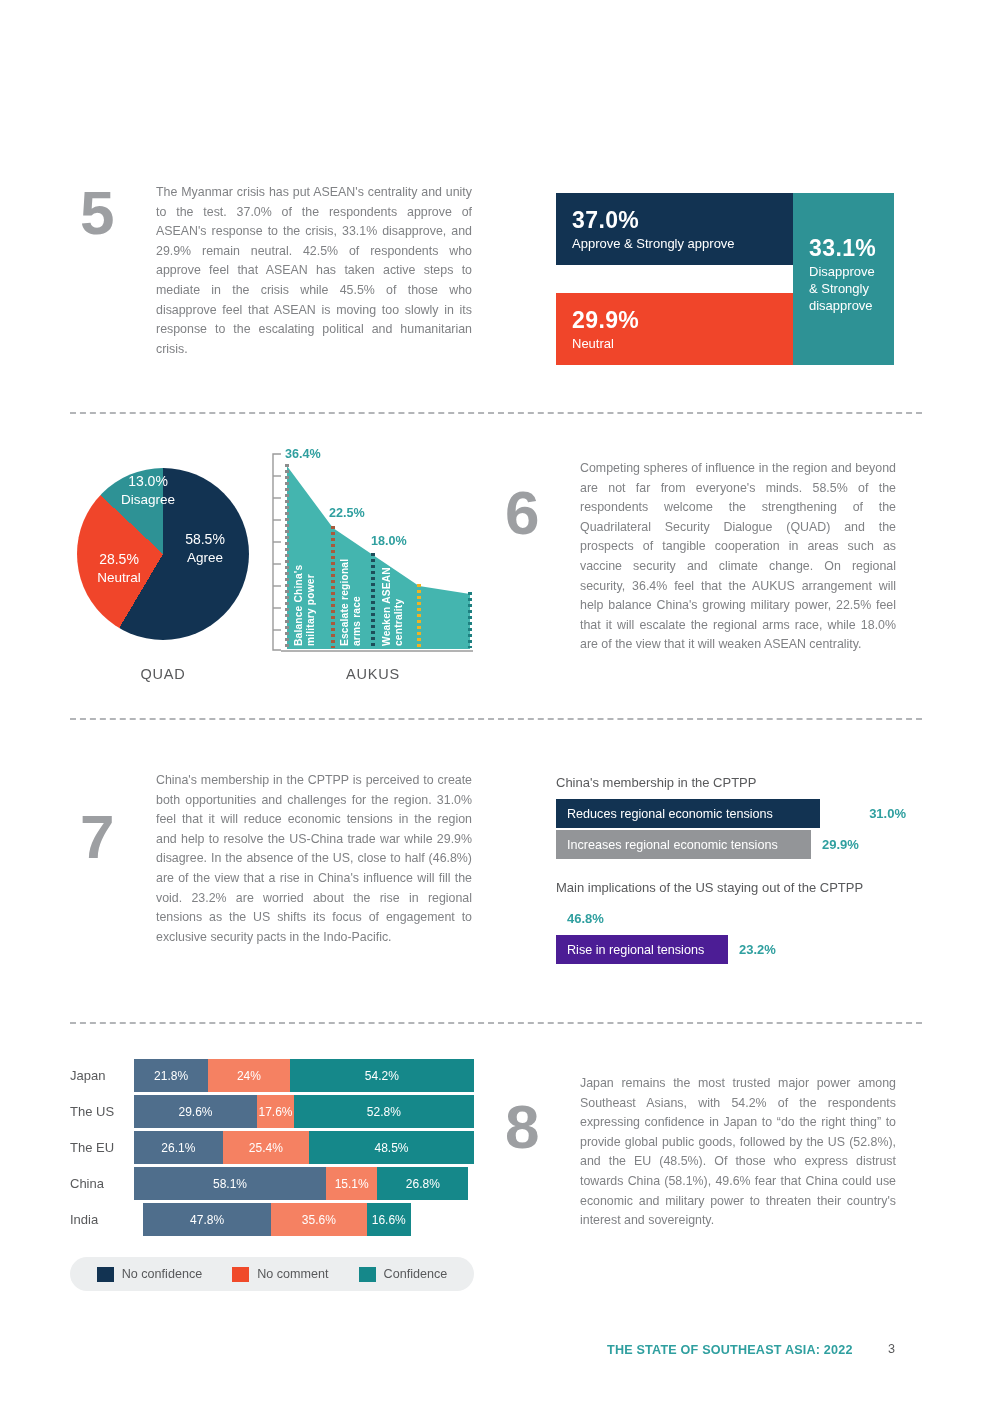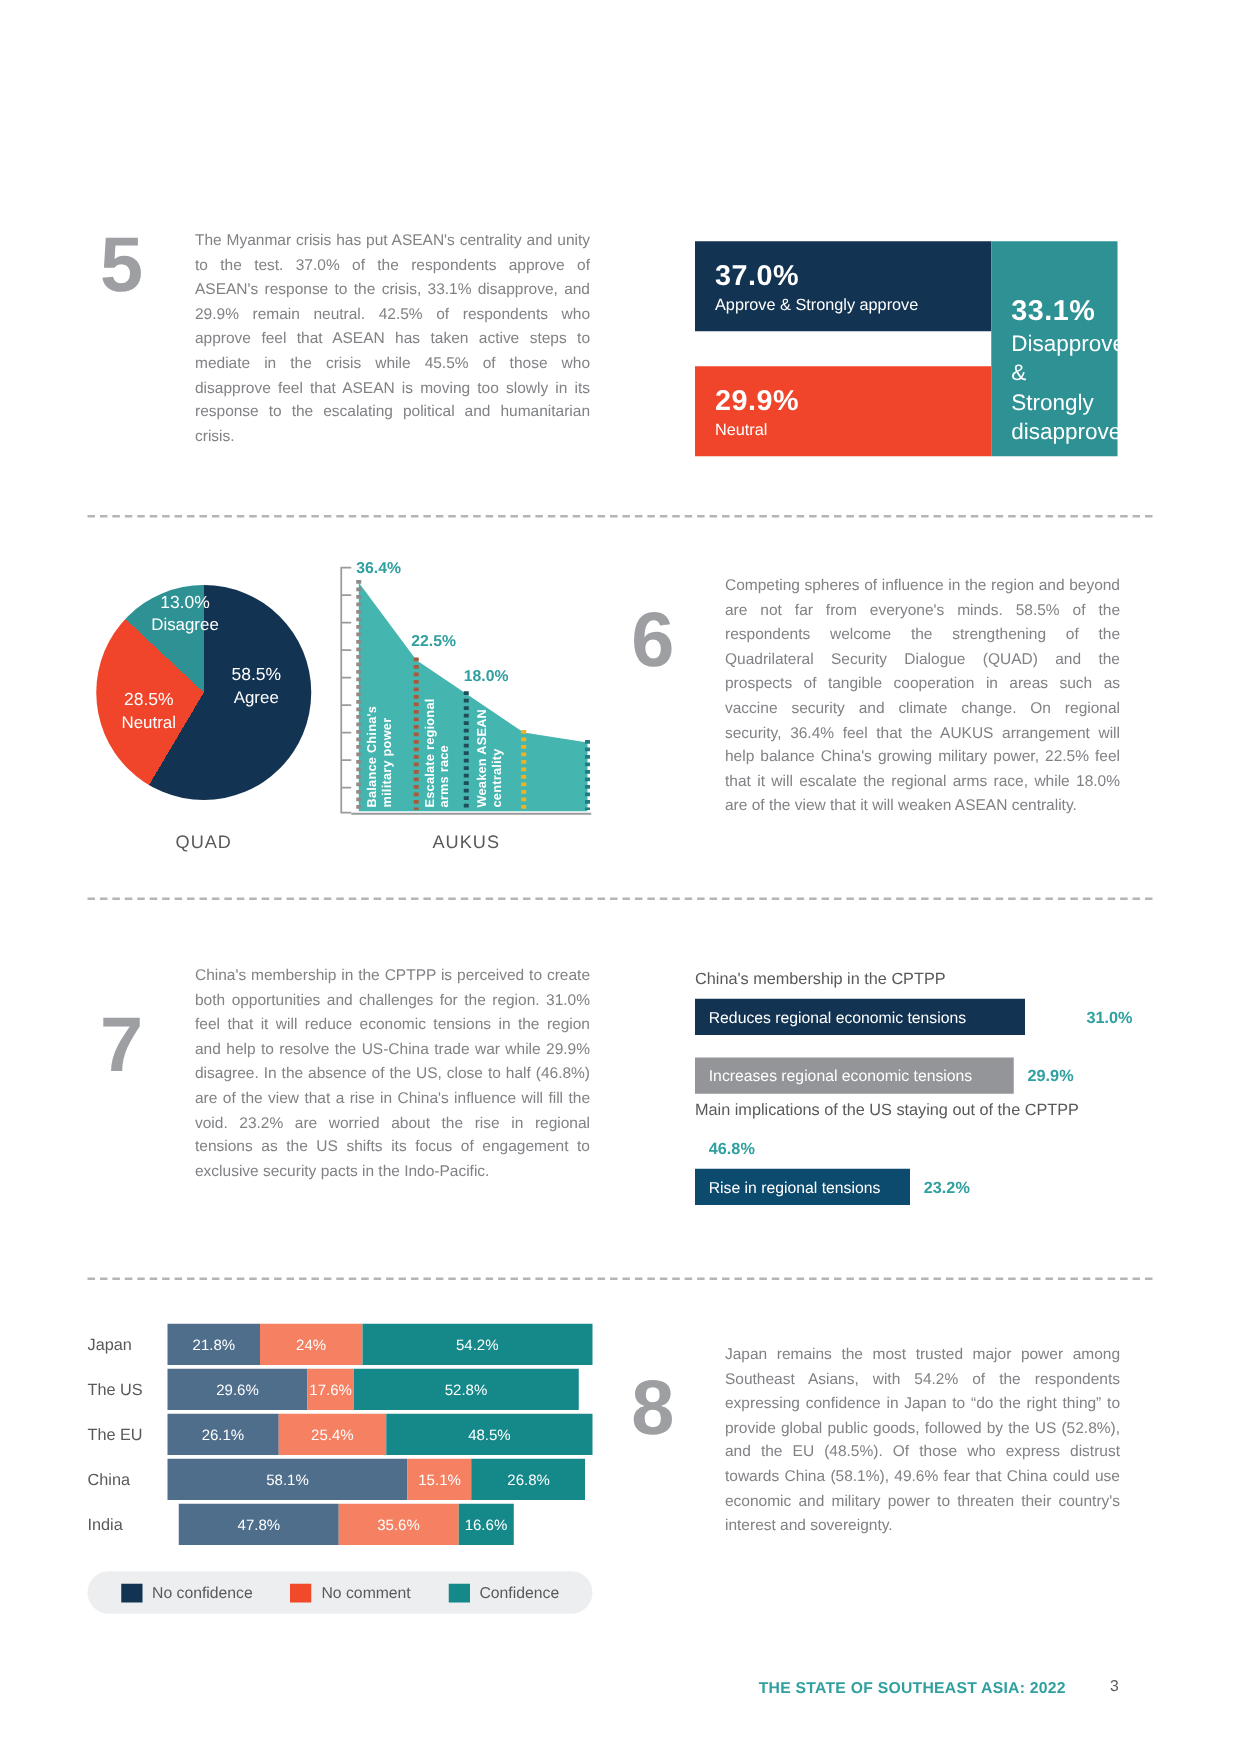--- a/index.html
+++ b/index.html
@@ -23,21 +23,21 @@
   }
   .divider{
     border-top:2px dashed #b3b5b8;height:0;
   }
 
   
   .mosaic{position:absolute;}
   .mos-cell{position:absolute;box-sizing:border-box;padding:14px 16px;}
   .mos-pct{font-size:23px;font-weight:bold;color:#ffffff;line-height:1.15;letter-spacing:.4px;}
   .mos-lab{font-size:13px;color:#ffffff;line-height:1.28;margin-top:3px;}
-  .mos-lab.small{font-size:18px;}
+  .mos-lab.small{font-size:13px;}
 
   
   .pie-wrap{position:absolute;}
   .pie{border-radius:50%;position:relative;}
   .pie-lab{position:absolute;color:#ffffff;text-align:center;line-height:1.35;}
   .pie-lab .v{font-size:14px;}
   .pie-lab .n{font-size:13.5px;}
   .cap{font-size:14.5px;color:#58595b;text-align:center;letter-spacing:.8px;}
 
   
@@ -167,35 +167,35 @@
   <div class="abs para" style="left:156px;top:771px;width:316px;">China's membership in the CPTPP is perceived to create both opportunities and challenges for the region. 31.0% feel that it will reduce economic tensions in the region and help to resolve the US-China trade war while 29.9% disagree. In the absence of the US, close to half (46.8%) are of the view that a rise in China's influence will fill the void. 23.2% are worried about the rise in regional tensions as the US shifts its focus of engagement to exclusive security pacts in the Indo-Pacific.</div>
 
   <div class="abs" style="left:556px;top:775px;width:350px;">
     <div class="cpt-title">China's membership in the CPTPP</div>
     <div class="cbar" style="margin-top:9px;gap:38px;">
       <div class="cbar-fill" style="width:275px;background:#123352;">
         <span class="cbar-txt">Reduces regional economic tensions</span>
       </div>
       <span class="cbar-val">31.0%</span>
     </div>
-    <div class="cbar" style="margin-top:18px;">
+    <div class="cbar" style="margin-top:2px;">
       <div class="cbar-fill" style="width:255px;background:#939598;">
         <span class="cbar-txt">Increases regional economic tensions</span>
       </div>
       <span class="cbar-val">29.9%</span>
     </div>
   </div>
 
   <div class="abs" style="left:556px;top:880px;width:360px;">
     <div class="cpt-title">Main implications of the US staying out of the CPTPP</div>
     <div class="cbar" style="margin-top:9px;">
       <span class="cbar-val">46.8%</span>
     </div>
     <div class="cbar" style="margin-top:2px;">
-      <div class="cbar-fill" style="width:172px;background:#0c4a6e;">
+      <div class="cbar-fill" style="width:172px;background:#4c1d95;">
         <span class="cbar-txt">Rise in regional tensions</span>
       </div>
       <span class="cbar-val">23.2%</span>
     </div>
   </div>
 
   <div class="abs divider" style="left:70px;top:1022px;width:852px;"></div>
 
   <div class="abs" style="left:70px;top:1059px;width:404px;">
 
@@ -204,21 +204,21 @@
       <div class="sbar" style="width:340px;">
         <div class="sseg" style="width:74.1px;background:#4F6E8C;">21.8%</div>
         <div class="sseg" style="width:81.6px;background:#F58162;">24%</div>
         <div class="sseg" style="width:184.3px;background:#15888A;">54.2%</div>
       </div>
     </div>
 
     <div class="srow">
       <div class="srow-lab">The US</div>
       <div class="sbar" style="width:340px;">
-        <div class="sseg" style="width:112px;background:#4F6E8C;text-align:right;">29.6%</div>
+        <div class="sseg" style="width:123px;background:#4F6E8C;text-align:right;">29.6%</div>
         <div class="sseg" style="width:37px;background:#F58162;text-align:center;">17.6%</div>
         <div class="sseg" style="width:179.6px;background:#15888A;">52.8%</div>
       </div>
     </div>
 
     <div class="srow">
       <div class="srow-lab">The EU</div>
       <div class="sbar" style="width:340px;">
         <div class="sseg" style="width:88.7px;background:#4F6E8C;">26.1%</div>
         <div class="sseg" style="width:86.4px;background:#F58162;">25.4%</div>

